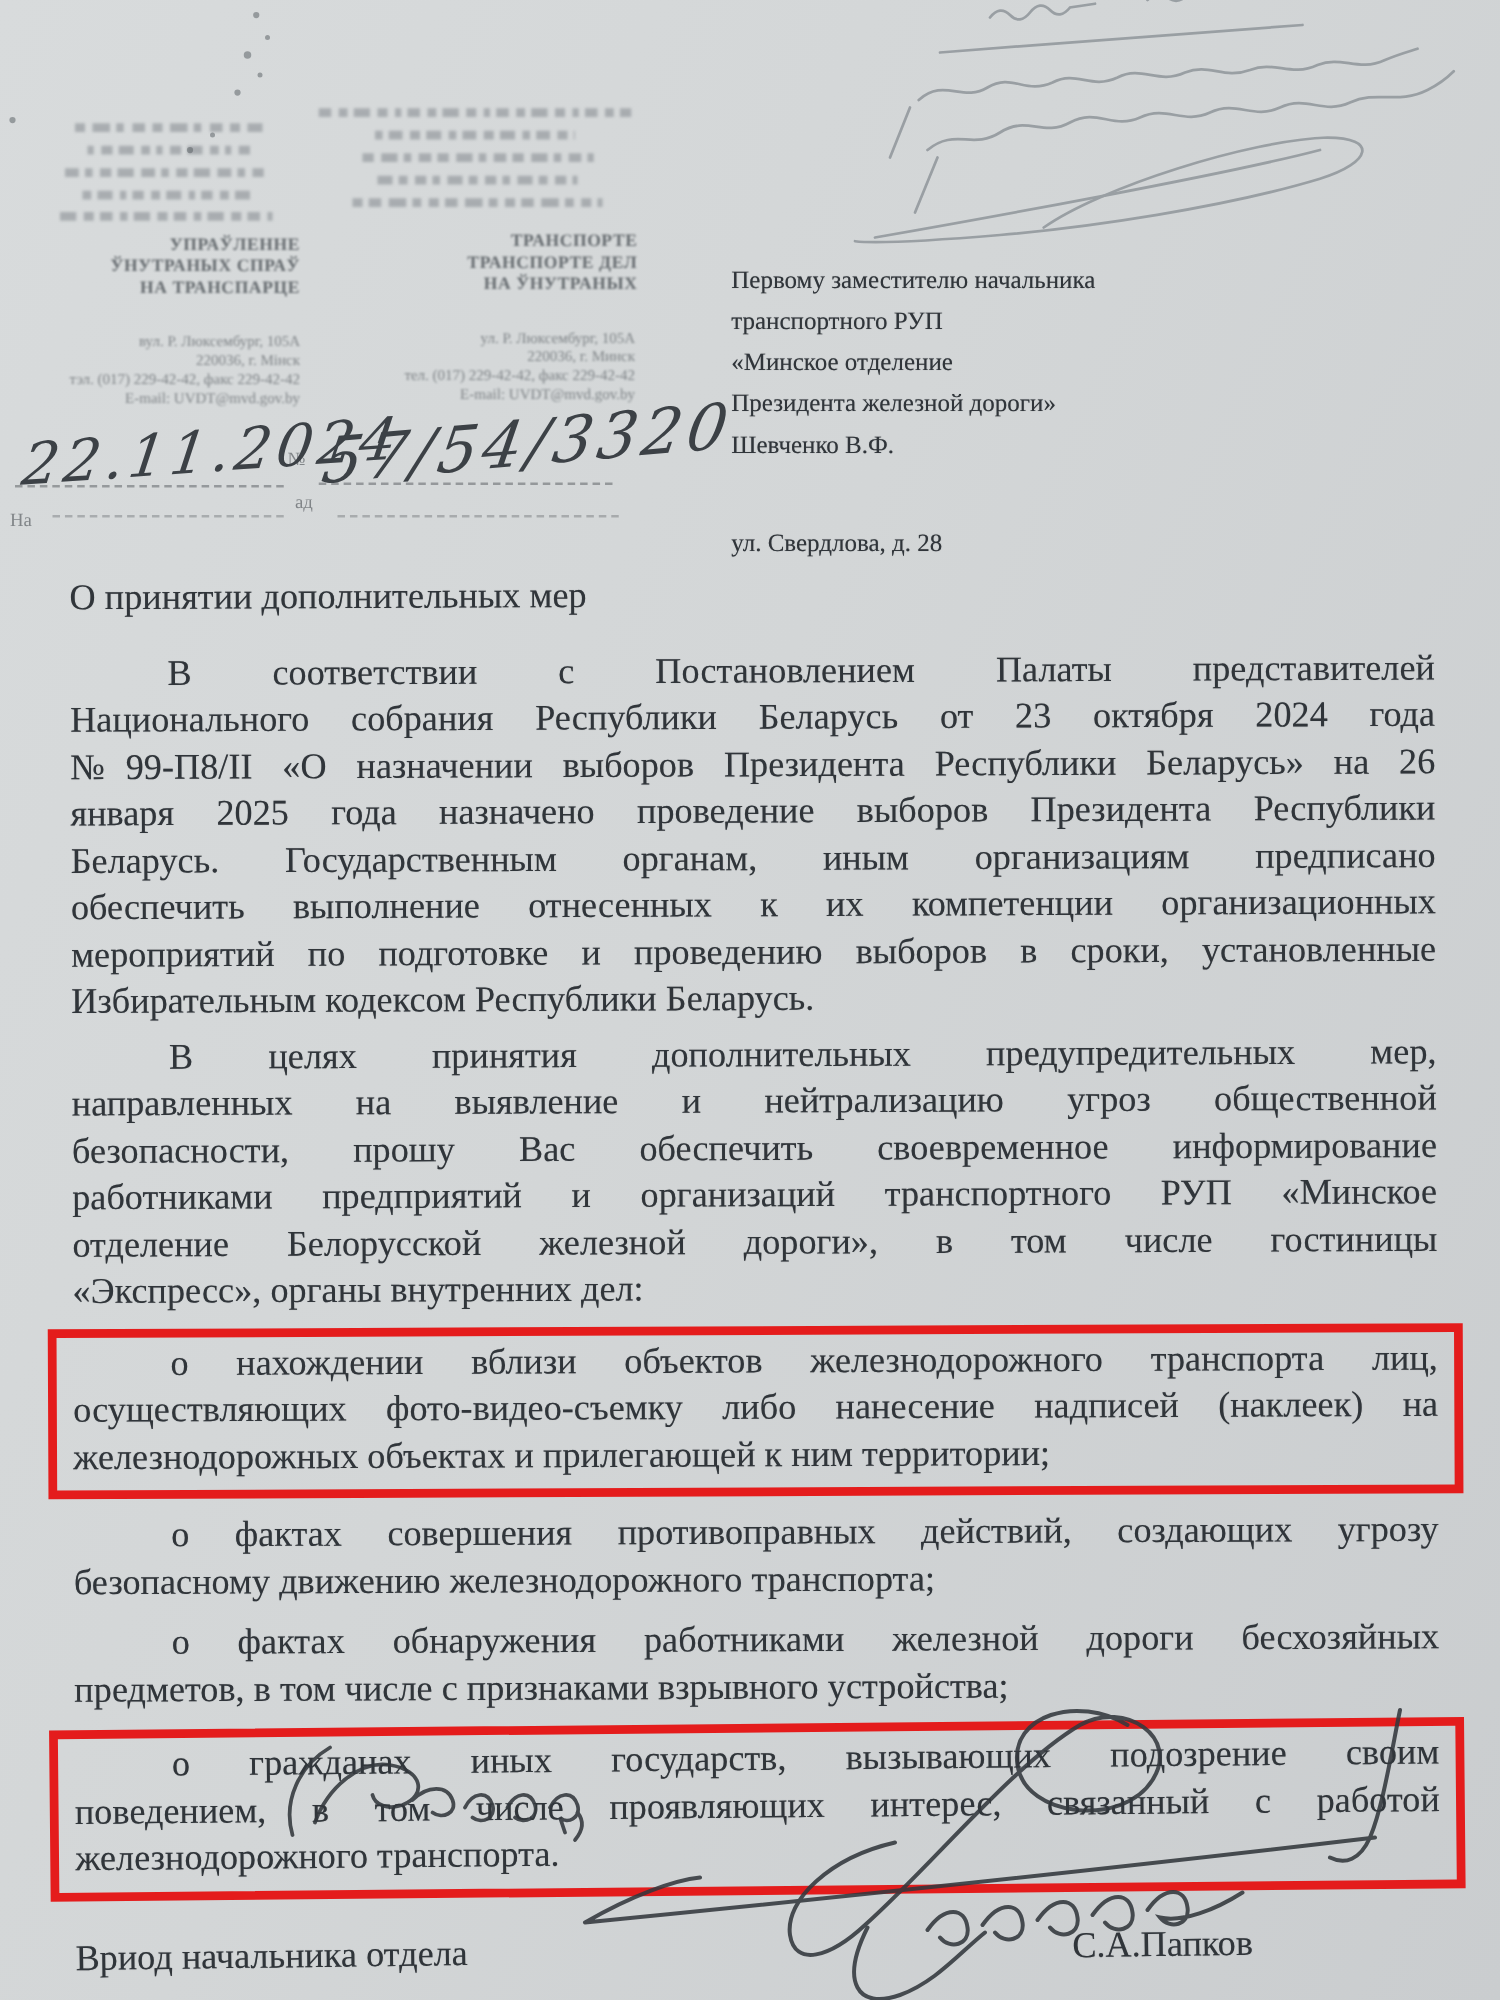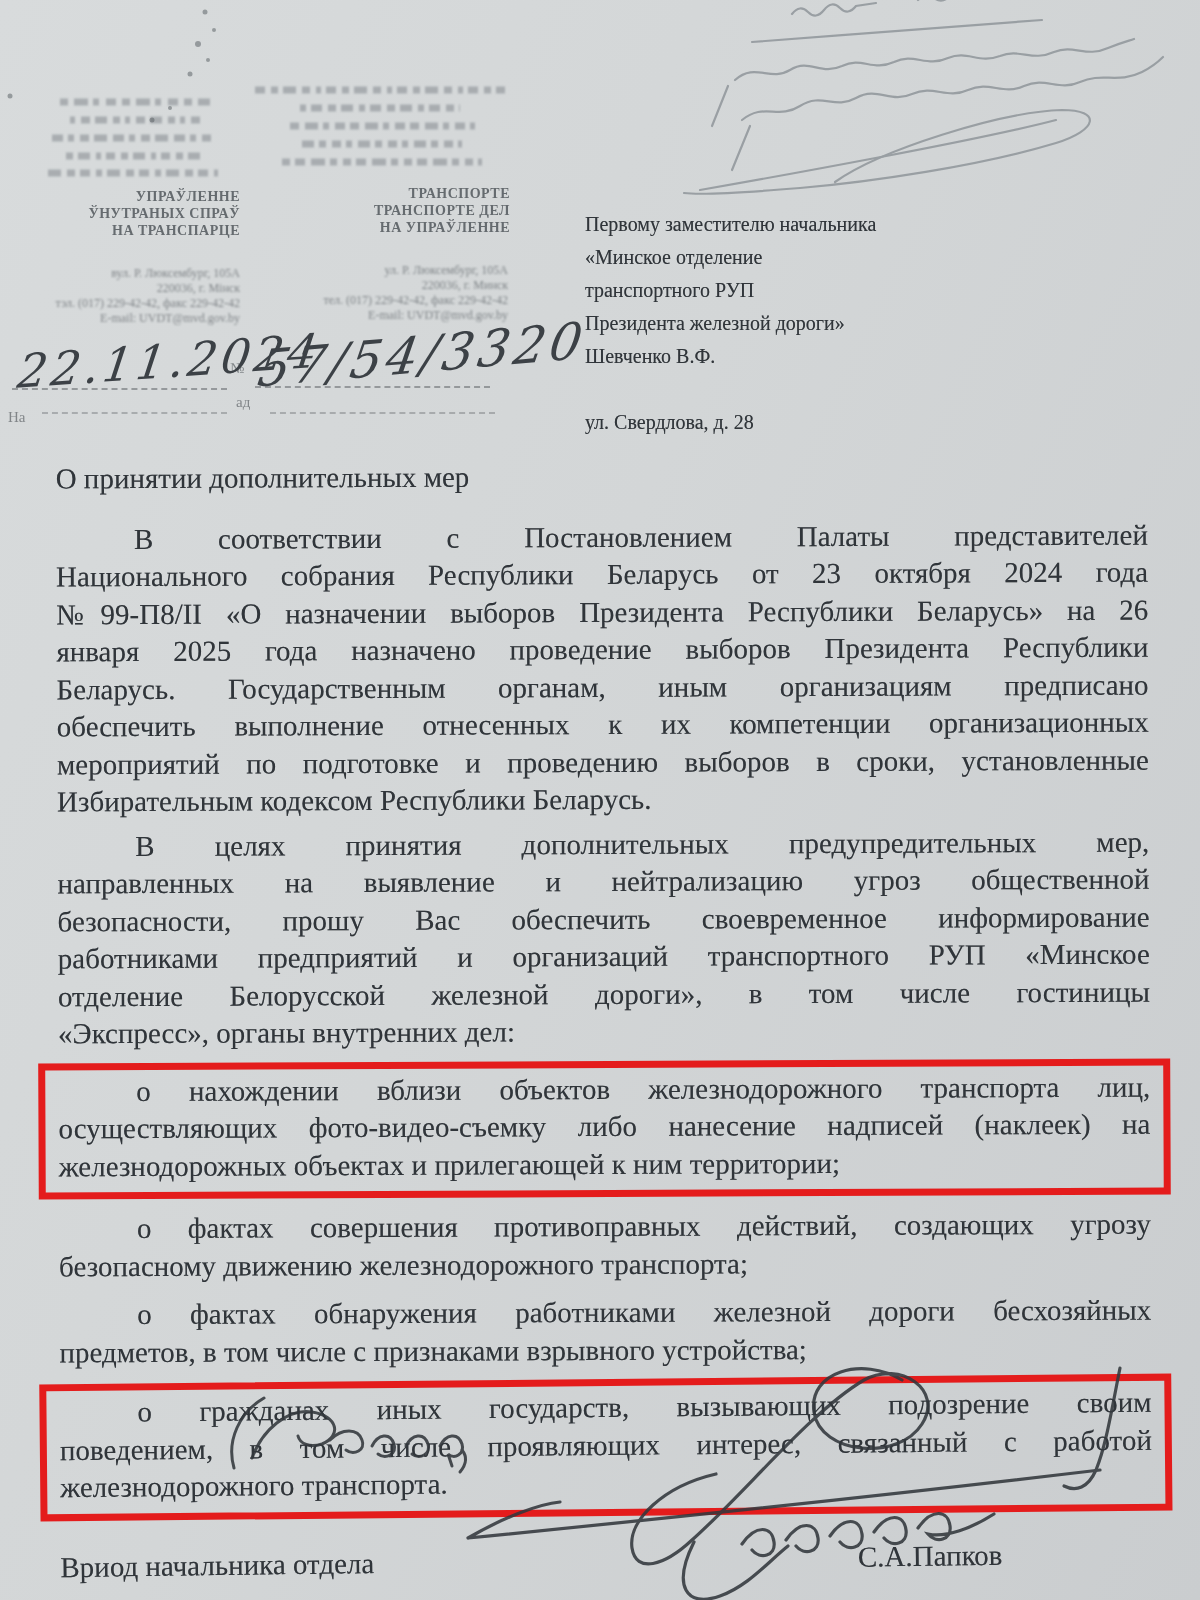--- a/index.html
+++ b/index.html
@@ -17,21 +17,21 @@
   
   .hand{
     font-family:"DejaVu Serif",serif;font-style:italic;color:#3c4146;
     letter-spacing:4px;z-index:4;white-space:nowrap;
   }
   .formline{border-bottom:2px dashed rgba(70,75,80,.45);height:0;z-index:1;}
   .formlabel{font-size:15px;opacity:.55;color:#3c4146;}
   
   .recipient{position:absolute;left:585px;top:208px;width:560px;font-size:20px;line-height:33px;
     text-shadow:0 0 .6px rgba(48,53,58,.5);}
-  .recipient .addr{margin-top:33px;}
+  .recipient .addr{margin-top:46px;}
   
   .maincol{
     position:absolute;left:58px;top:458px;width:1092px;z-index:2;
     font-size:29px;line-height:37.5px;transform:rotate(-.25deg);
     text-shadow:0 0 .6px rgba(48,53,58,.45);
   }
   .jl{text-align:justify;text-align-last:justify;}
   .jlast{text-align:justify;text-align-last:left;}
   .ind{text-indent:78px;}
   .para{margin:0 0 7px 0;}
@@ -102,21 +102,21 @@
 </svg>
 
 <div class="lh-col lh-dept" style="left:30px;top:188px;width:210px;">
   <div>УПРАЎЛЕННЕ</div>
   <div>ЎНУТРАНЫХ СПРАЎ</div>
   <div>НА ТРАНСПАРЦЕ</div>
 </div>
 <div class="lh-col lh-dept" style="left:265px;top:185px;width:245px;">
   <div>ТРАНСПОРТЕ</div>
   <div>ТРАНСПОРТЕ ДЕЛ</div>
-  <div>НА УПРАЎЛЕННЕ</div>
+  <div>НА ЎНУТРАНЫХ</div>
 </div>
 <div class="lh-col lh-addr" style="left:20px;top:266px;width:220px;">
   <div>вул. Р. Люксембург, 105А</div>
   <div>220036, г. Мінск</div>
   <div>тэл. (017) 229-42-42, факс 229-42-42</div>
   <div>E-mail: UVDT@mvd.gov.by</div>
 </div>
 <div class="lh-col lh-addr" style="left:258px;top:263px;width:250px;">
   <div>ул. Р. Люксембург, 105А</div>
   <div>220036, г. Минск</div>
@@ -129,22 +129,22 @@
 <div class="abs formlabel" style="left:230px;top:360px;">№</div>
 <div class="abs hand" style="left:258px;top:326px;font-size:50px;transform:rotate(-5deg) skewX(-14deg);">57/54/3320</div>
 <div class="abs formline" style="left:255px;top:386px;width:235px;"></div>
 <div class="abs formlabel" style="left:8px;top:409px;text-align:center;">На</div>
 <div class="abs formline" style="left:42px;top:412px;width:185px;opacity:.7;"></div>
 <div class="abs formlabel" style="left:236px;top:394px;text-align:right;">ад</div>
 <div class="abs formline" style="left:270px;top:412px;width:225px;opacity:.7;"></div>
 
 <div class="recipient">
   <div>Первому заместителю начальника</div>
+  <div>транспортного РУП</div>
   <div>«Минское отделение</div>
-  <div>транспортного РУП</div>
   <div>Президента железной дороги»</div>
   <div>Шевченко В.Ф.</div>
   <div class="addr">
     <div>ул. Свердлова, д. 28</div>
   </div>
 </div>
 
 <div class="maincol">
   <div class="subject">О принятии дополнительных мер</div>
 

